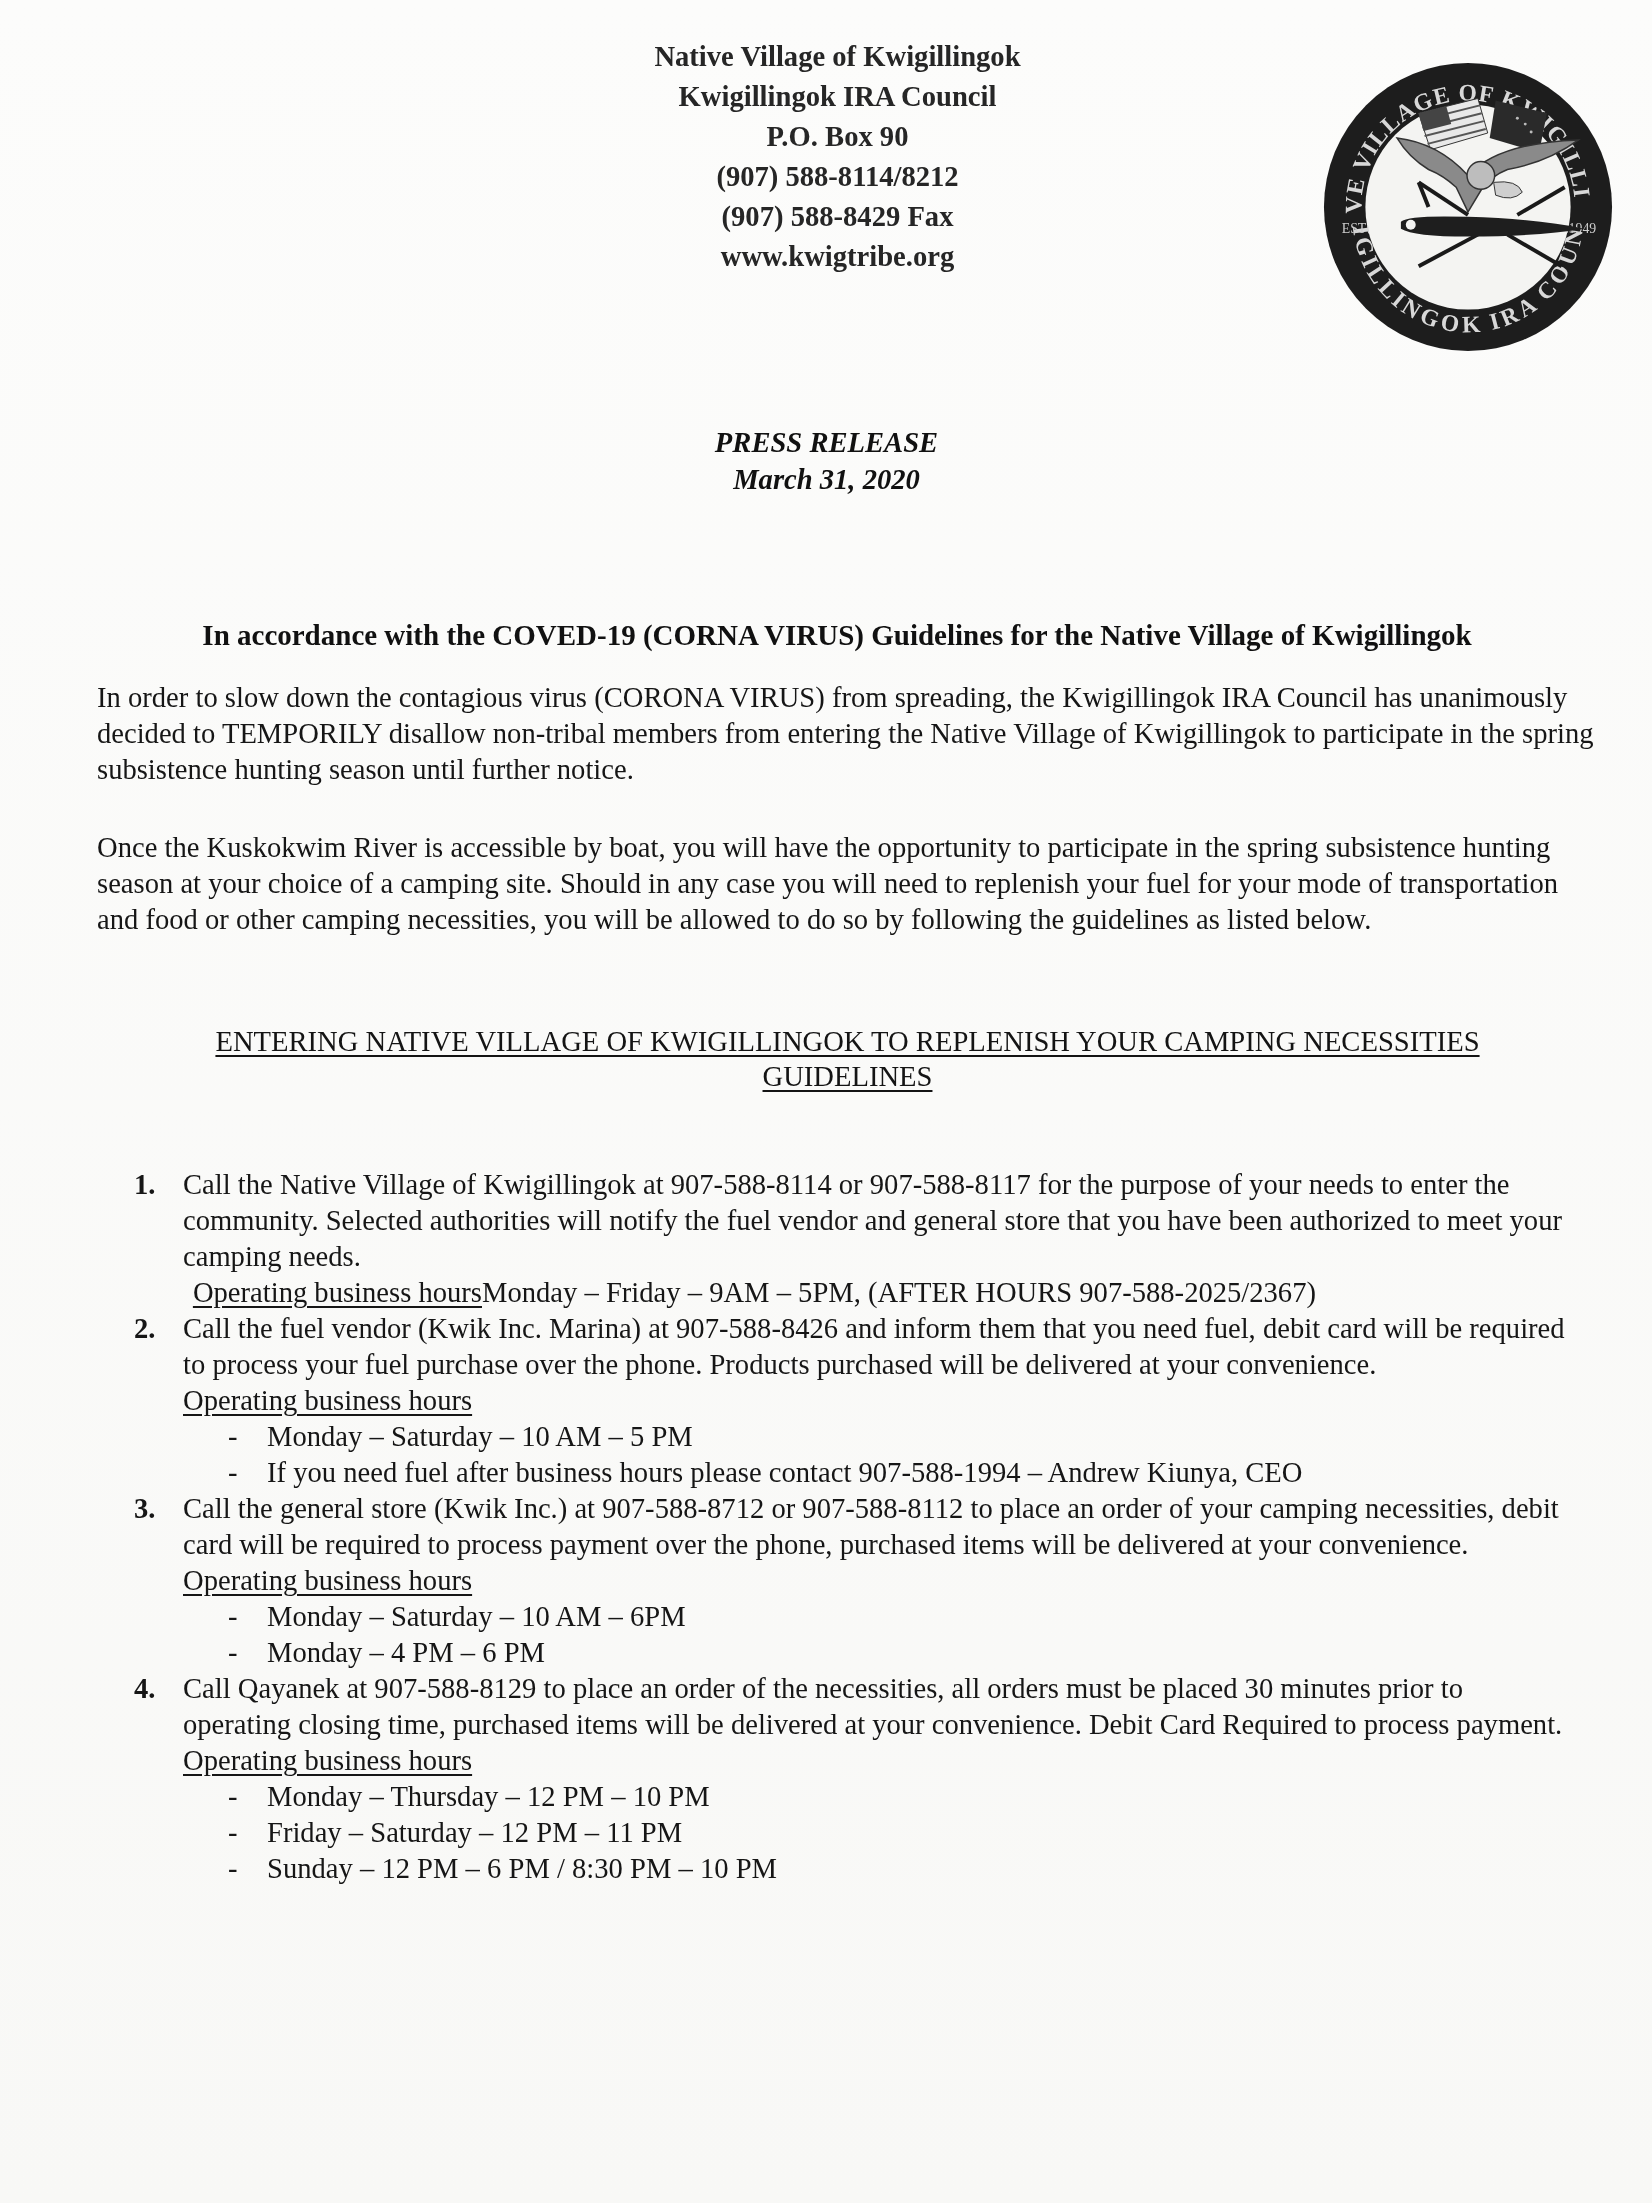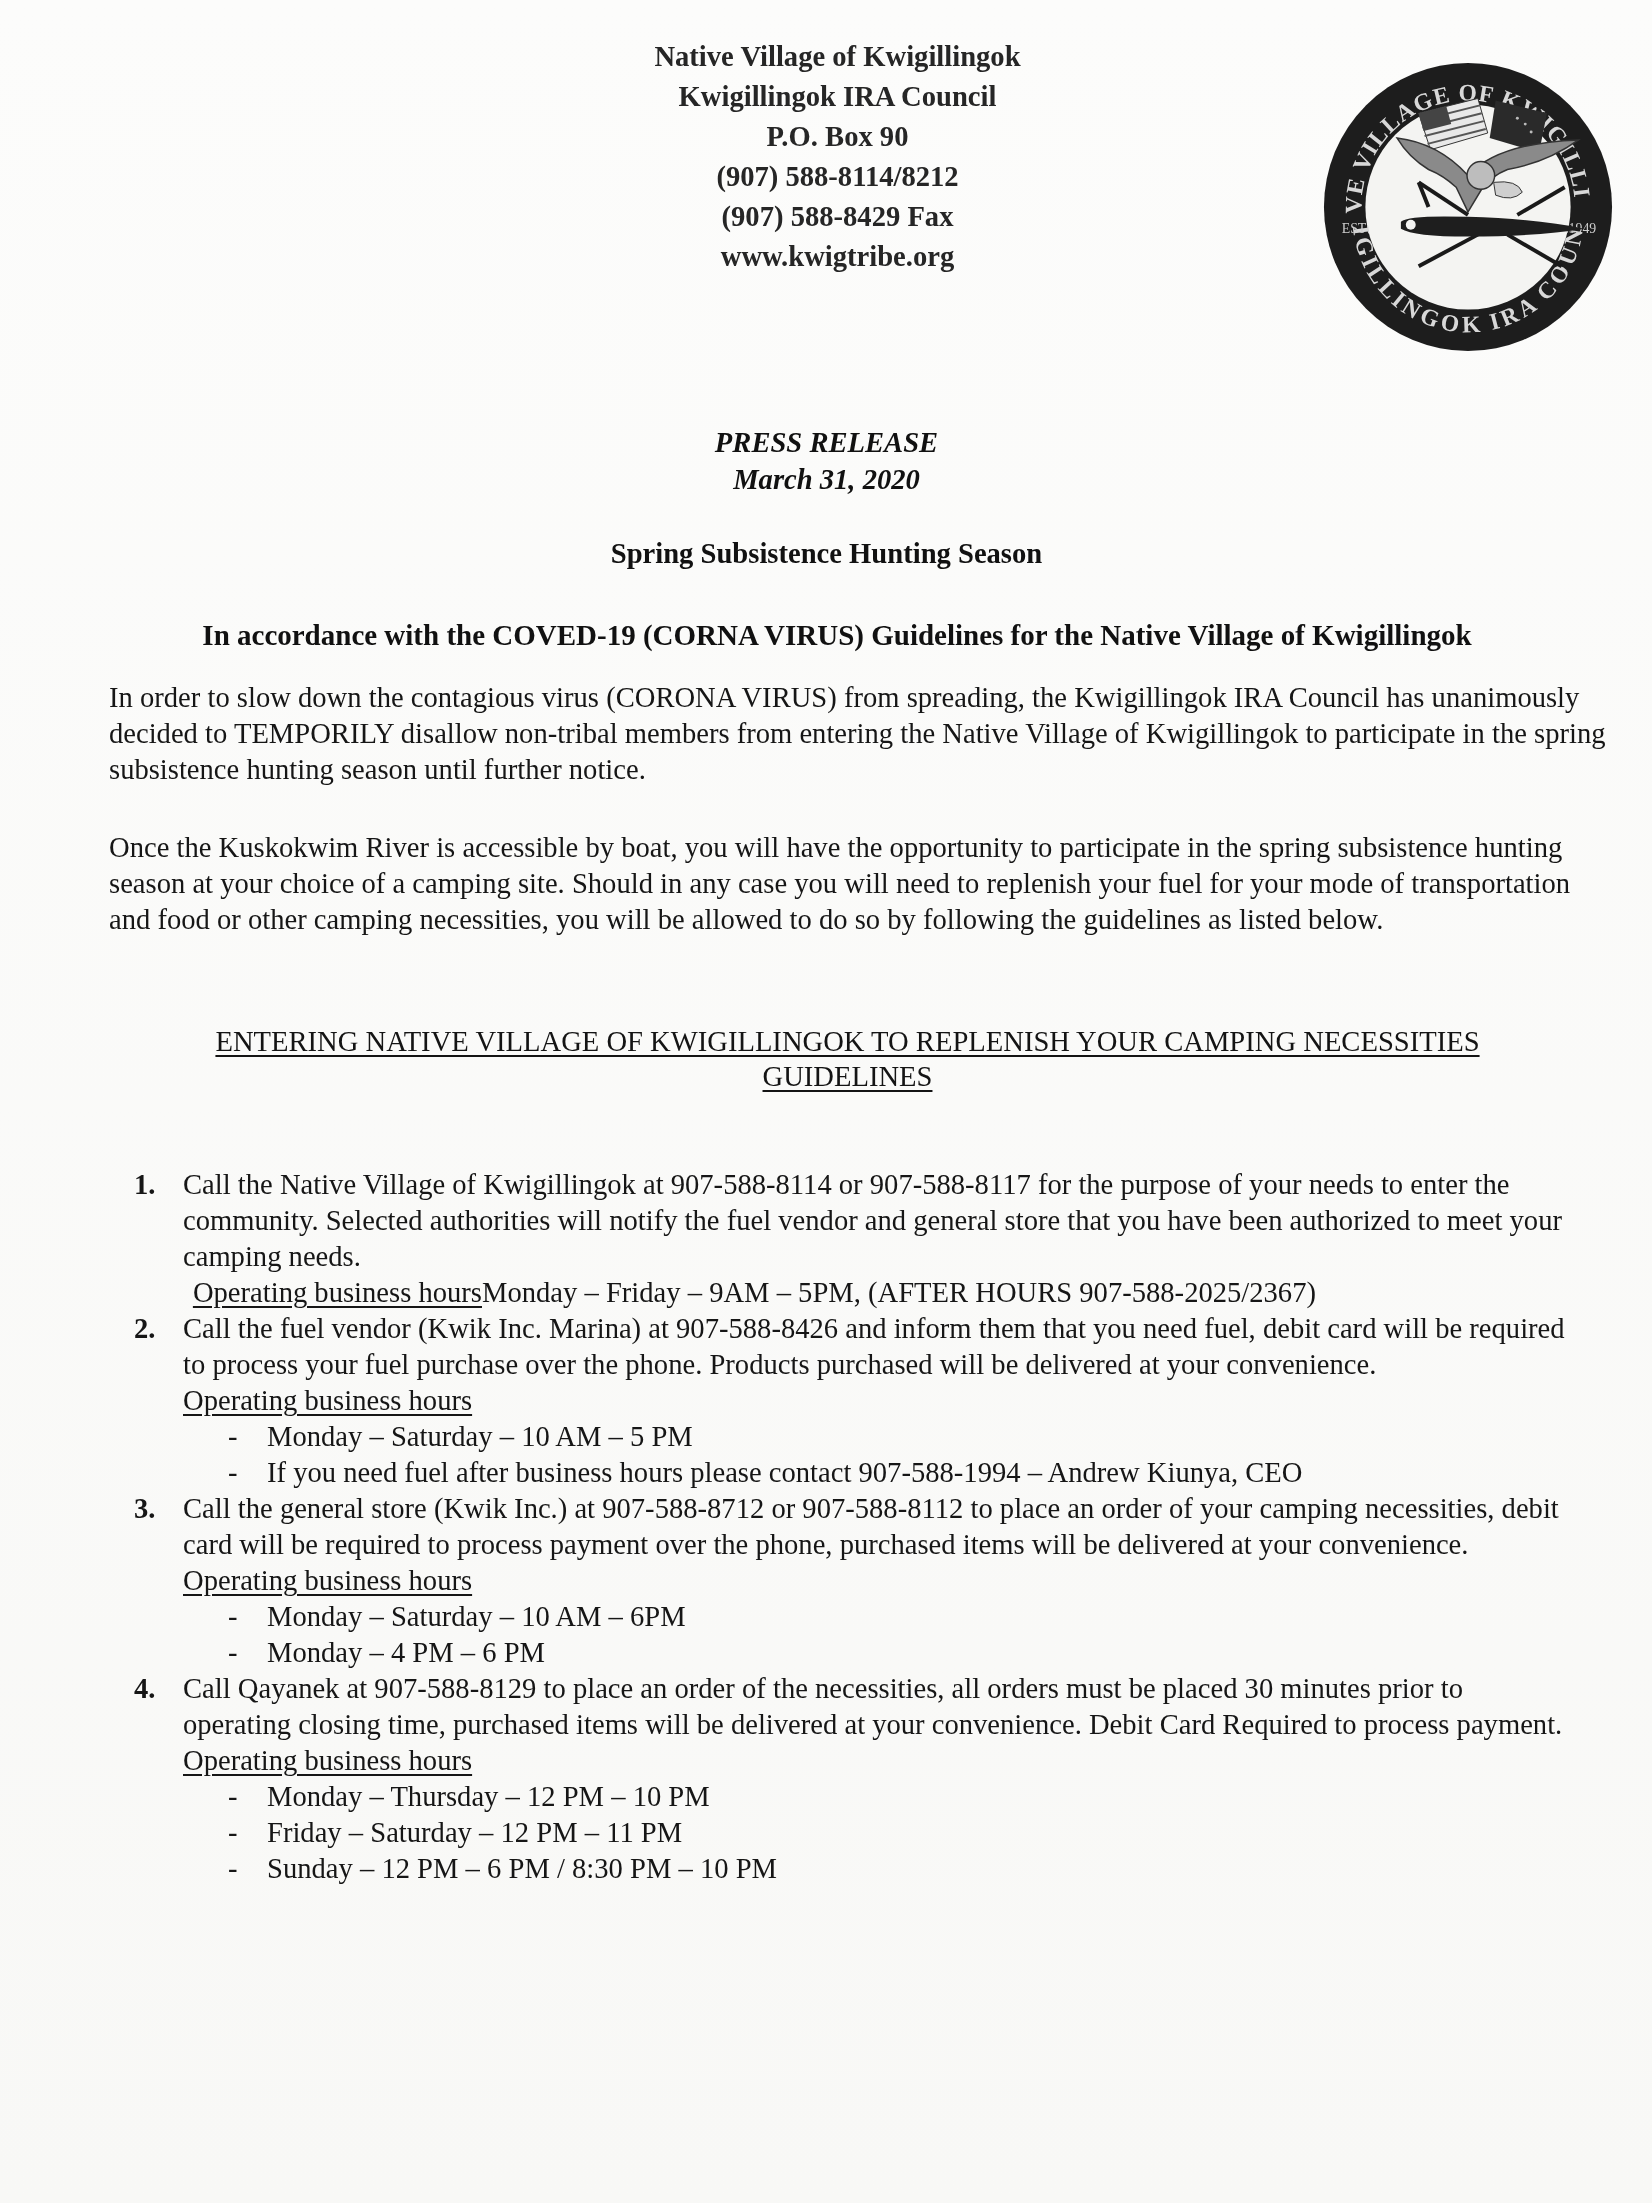--- a/index.html
+++ b/index.html
@@ -51,21 +51,21 @@
       font-size: 28.6px;
       color: #111;
       white-space: nowrap;
     }
     .press-title { top: 424px; line-height: 37px; font-style: italic; }
     .subject { top: 538px; }
     .accordance { top: 619px; font-size: 29px; left: 59px; width: 1556px; }
 
     .para {
       position: absolute;
-      left: 109px;
+      left: 97px;
       width: 1497px;
       font-size: 28.6px;
       line-height: 36px;
       color: #161616;
     }
     .para1 { top: 680px; }
     .para2 { top: 830px; }
 
     .guidelines-head {
       position: absolute;
@@ -193,21 +193,20 @@
       <path d="M 82 165 Q 90 158 150 160 Q 220 162 268 172 Q 220 180 150 180 Q 95 180 82 172 Z" fill="#1e1e1e"></path>
       <circle cx="92" cy="168" r="5" fill="#f4f4f2"></circle>
     </svg>
   </div>
 
   <div class="center-block press-title">
     <div>PRESS RELEASE</div>
     <div>March 31, 2020</div>
   </div>
 
-  <div class="center-block subject">Spring Subsistence Hunting Season</div>
 
   <div class="center-block accordance">In accordance with the COVED-19 (CORNA VIRUS) Guidelines for the Native Village of Kwigillingok</div>
 
   <p class="para para1" style="margin:0">In order to slow down the contagious virus (CORONA VIRUS) from spreading, the Kwigillingok IRA Council has unanimously decided to TEMPORILY disallow non-tribal members from entering the Native Village of Kwigillingok to participate in the spring subsistence hunting season until further notice.</p>
   <p class="para para2" style="margin:0">Once the Kuskokwim River is accessible by boat, you will have the opportunity to participate in the spring subsistence hunting season at your choice of a camping site. Should in any case you will need to replenish your fuel for your mode of transportation and food or other camping necessities, you will be allowed to do so by following the guidelines as listed below.</p>
 
   <div class="guidelines-head">
     <div><span>ENTERING NATIVE VILLAGE OF KWIGILLINGOK TO REPLENISH YOUR CAMPING NECESSITIES</span></div>
     <div><span>GUIDELINES</span></div>
   </div>

